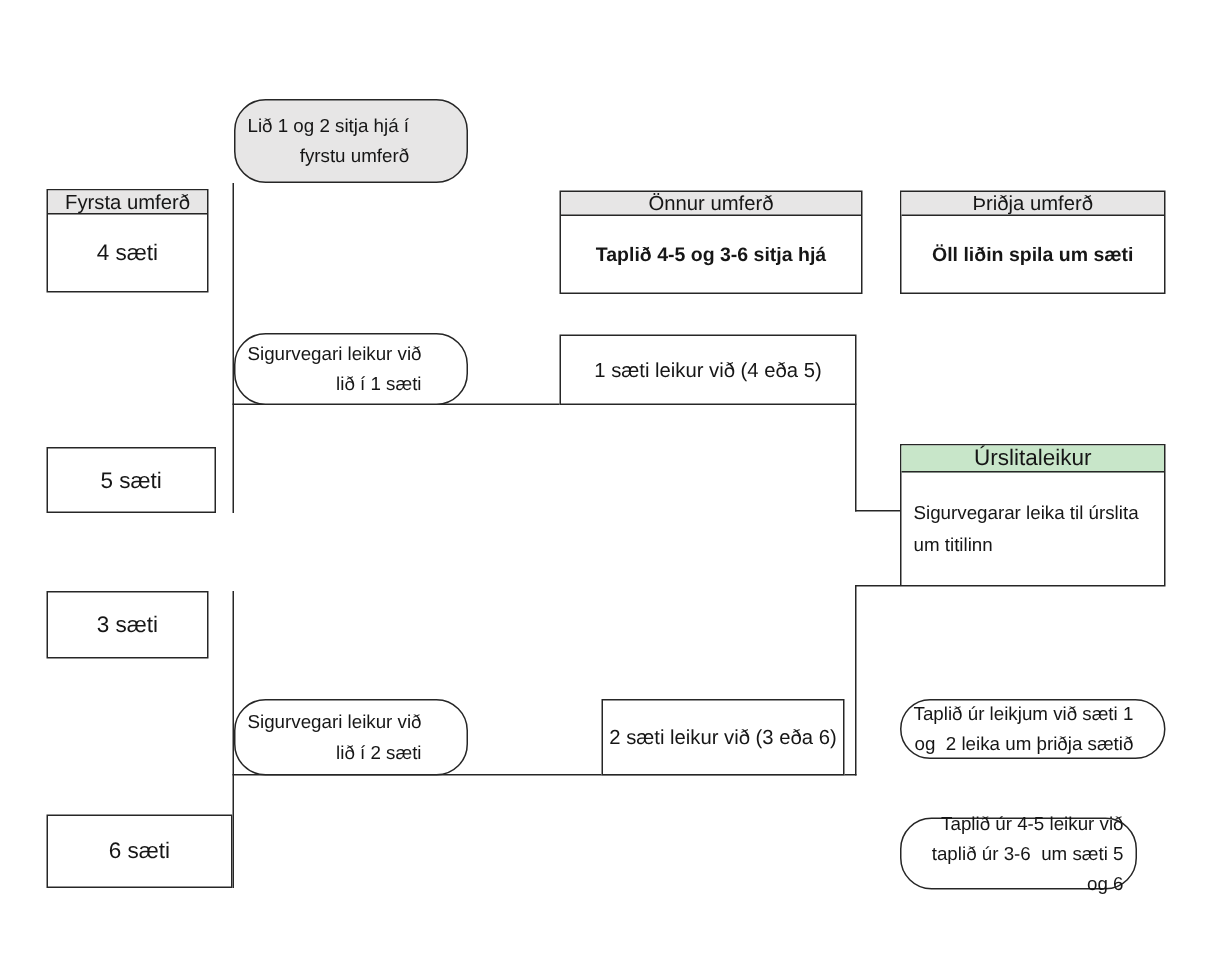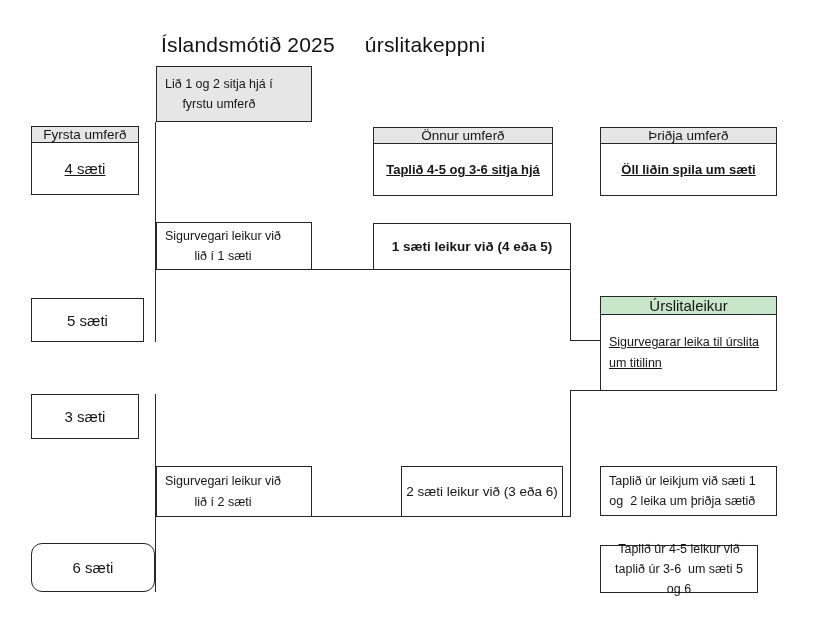--- a/index.html
+++ b/index.html
@@ -17,85 +17,81 @@
   .box {
     position:absolute; box-sizing:border-box;
     border:1px solid var(--border, #262626);
     background:#ffffff;
   }
   .stack { padding:0; display:flex; flex-direction:column; }
   .stack .row-header {
     box-sizing:border-box; border-bottom:1px solid var(--border,#262626);
     display:flex; align-items:center; justify-content:center; text-align:center;
   }
-  .stack .row-body { flex:1; display:flex; align-items:center; justify-content:center; text-align:center;text-decoration:underline; }
+  .stack .row-body { flex:1; display:flex; align-items:center; justify-content:center; text-align:center; }
   .fill-gray { background: var(--header-fill, #e7e6e6); }
   .fill-green { background: var(--final-fill, #c8e6c9); }
   .center { display:flex; align-items:center; justify-content:center; text-align:center; }
-  .leftalign { display:flex; align-items:center; justify-content:flex-start; text-align:center; padding:2px 8px; }
+  .leftalign { display:flex; align-items:center; justify-content:flex-start; text-align:right; padding:2px 8px;border-radius:21px; }
   .pre { white-space:pre-wrap; }
   .f-header { font-size:13.5px; }
   .f-seat   { font-size:15px; }
   .f-bold   { font-size:13px; font-weight:bold; }
   .f-game   { font-size:13.5px; }
   .f-small  { font-size:12.5px; line-height:1.62; }
   .f-final  { font-size:15px; }
   .line { position:absolute; background: var(--border, #262626); }
 </style>
 </head>
 <body>
 
 <div class="canvas">
 
-  <div class="title">
-    <span>Íslandsmótið 2025</span>
-    <span>úrslitakeppni</span>
-  </div>
 
   <div class="box fill-gray leftalign pre f-small" style="left:156px; top:66px; width:156px; height:56px;">Lið 1 og 2 sitja hjá í
 fyrstu umferð</div>
 
   <div class="line" style="left:155px; top:122px; width:1px; height:220px;"></div>
   <div class="line" style="left:155px; top:394px; width:1px; height:198px;"></div>
   <div class="line" style="left:155px; top:269px; width:416px; height:1px;"></div>
   <div class="line" style="left:570px; top:269px; width:1px; height:72px;"></div>
   <div class="line" style="left:570px; top:340px; width:30px; height:1px;"></div>
   <div class="line" style="left:155px; top:516px; width:416px; height:1px;"></div>
   <div class="line" style="left:570px; top:390px; width:1px; height:127px;"></div>
   <div class="line" style="left:570px; top:390px; width:30px; height:1px;"></div>
 
   <div class="box stack" style="left:31px; top:126px; width:108px; height:69px;">
     <div class="row-header fill-gray f-header">Fyrsta umferð</div>
     <div class="row-body f-seat">4 sæti</div>
   </div>
   <div class="box center f-seat" style="left:31px; top:298px; width:113px; height:44px;">5 sæti</div>
   <div class="box center f-seat" style="left:31px; top:394px; width:108px; height:45px;">3 sæti</div>
-  <div class="box center f-seat" style="left:31px; top:543px; width:124px; height:49px;border-radius:11px;">6 sæti</div>
+  <div class="box center f-seat" style="left:31px; top:543px; width:124px; height:49px;">6 sæti</div>
 
   <div class="box leftalign pre f-small" style="left:156px; top:222px; width:156px; height:48px;">Sigurvegari leikur við
 lið í 1 sæti</div>
   <div class="box leftalign pre f-small" style="left:156px; top:466px; width:156px; height:51px;">Sigurvegari leikur við
 lið í 2 sæti</div>
 
-  <div class="box stack" style="left:373px; top:127px; width:180px; height:69px;">
+  <div class="box stack" style="left:373px; top:127px; width:202px; height:69px;">
     <div class="row-header fill-gray f-header">Önnur umferð</div>
     <div class="row-body f-bold">Taplið 4-5 og 3-6 sitja hjá</div>
   </div>
-  <div class="box center f-game" style="left:373px; top:223px; width:198px; height:47px;font-weight:bold;">1 sæti leikur við (4 eða 5)</div>
+  <div class="box center f-game" style="left:373px; top:223px; width:198px; height:47px;">1 sæti leikur við (4 eða 5)</div>
   <div class="box center f-game" style="left:373px; top:466px; width:162px; height:51px;margin-left:28px;">2 sæti leikur við (3 eða 6)</div>
 
   <div class="box stack" style="left:600px; top:127px; width:177px; height:69px;">
     <div class="row-header fill-gray f-header">Þriðja umferð</div>
     <div class="row-body f-bold">Öll liðin spila um sæti</div>
   </div>
 
   <div class="box stack" style="left:600px; top:296px; width:177px; height:95px;">
     <div class="row-header fill-green f-final">Úrslitaleikur</div>
     <div class="row-body pre f-small" style="justify-content:flex-start; text-align:left; padding:2px 8px;">Sigurvegarar leika til úrslita
 um titilinn</div>
   </div>
 
-  <div class="box leftalign pre f-small" style="left:600px; top:466px; width:177px; height:50px;">Taplið úr leikjum við sæti 1
+  <div class="box leftalign pre f-small" style="left:600px; top:466px; width:177px; height:40px;">Taplið úr leikjum við sæti 1
 og  2 leika um þriðja sætið</div>
   <div class="box leftalign pre f-small" style="left:600px; top:545px; width:158px; height:48px;">Taplið úr 4-5 leikur við
 taplið úr 3-6  um sæti 5 og 6</div>
 
 </div>
 
 </body></html>

